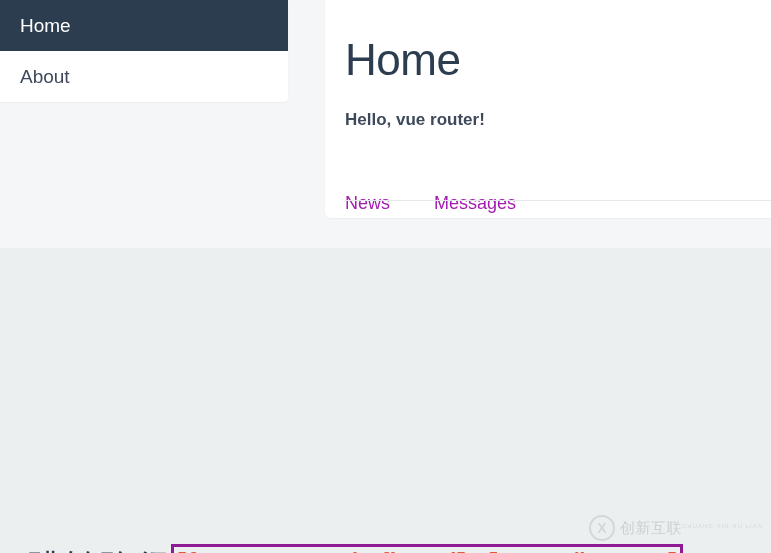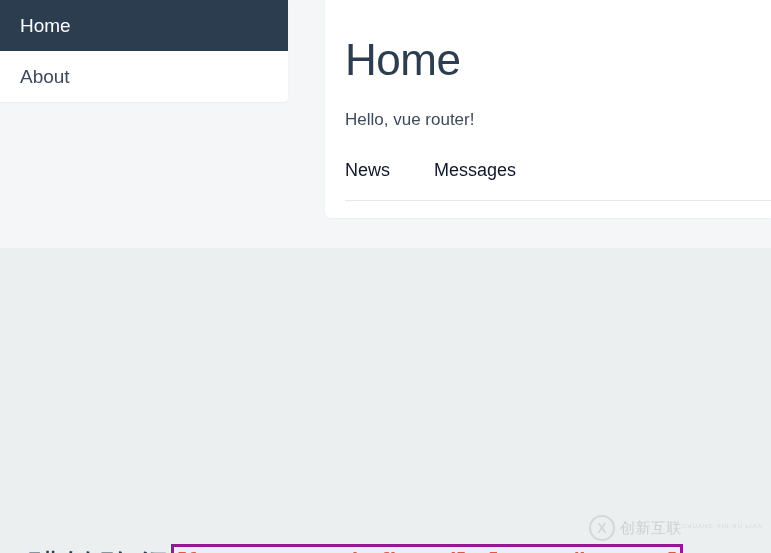--- a/index.html
+++ b/index.html
@@ -87,35 +87,37 @@
     letter-spacing: -0.5px;
   }
   .page-subtitle {
     position: absolute;
     left: 20px;
     top: 111px;
     font-size: 17px;
     color: #3e4a5c;
     margin: 0;
     line-height: 1;
+    font-weight: bold;
   }
   .tabs {
     position: absolute;
     left: 20px;
     top: 160px;
     width: 426px;
     display: flex;
     align-items: flex-start;
   }
   .tab-link {
     font-size: 18px;
-    color: #0f172a;
+    color: #a21caf;
     text-decoration: none;
     cursor: pointer;
     display: inline-block;
+    margin-top: 33px;
   }
   .tab-link + .tab-link { margin-left: 44px; text-align: center; }
   .tabs-underline {
     position: absolute;
     left: 345px;
     top: 200px;
     width: 426px;
     height: 1px;
     background: #e6e9ea;
   }

